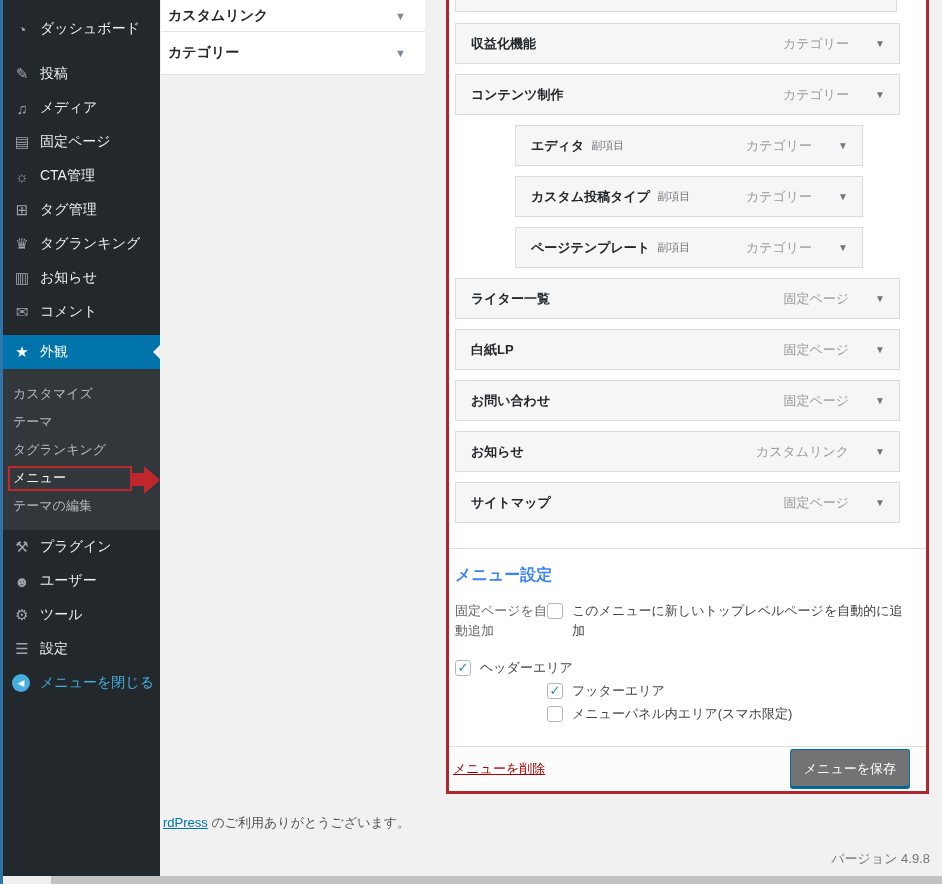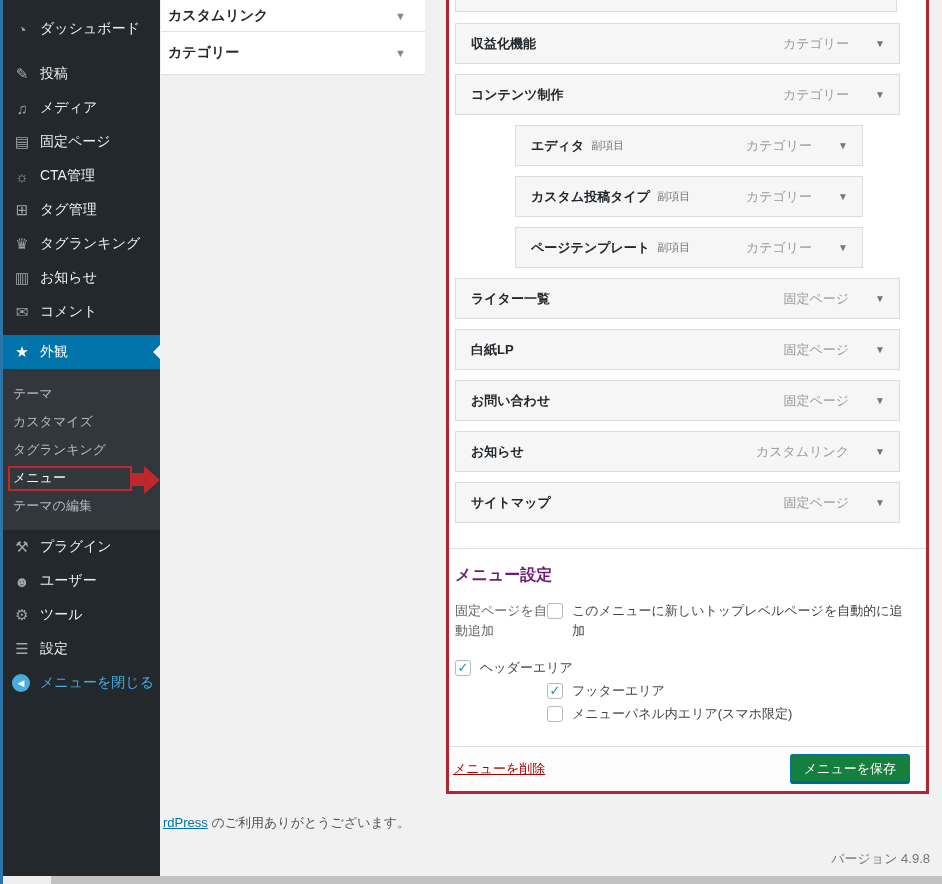--- a/index.html
+++ b/index.html
@@ -44,33 +44,33 @@
   .menu-row { width:445px; height:41px; margin:0 0 10px 6px; background:#f6f6f6; border:1px solid #dcdcde; display:flex; align-items:center; padding:0 8px 0 15px; cursor:move; }
   .menu-row.sub { width:348px; margin-left:66px; }
   .row-label { font-size:13px; font-weight:700; color:#23282d; }
   .row-sublabel { font-size:11px; color:#72777c; margin-left:7px; }
   .row-spacer { flex:1; }
   .row-type { color:#999; font-size:13px; margin-right:26px; }
   .row-arrow { color:#6c7781; font-size:10px; margin-right:6px; cursor:pointer; }
 
   
   #menu-settings { border-top:1px solid #dfdfdf; margin-top:25px; padding:9px 20px 0 6px; }
-  #menu-settings h3 { font-size:16px; font-weight:700; color:#701a75; margin:7px 0 15px; }
+  #menu-settings h3 { font-size:16px; font-weight:700; color:#3b82f6; margin:7px 0 15px; }
   .set-row { display:flex; align-items:flex-start; font-size:13px; line-height:20px; }
   .set-label { width:92px; flex:none; color:#666; }
   .checkbox { width:16px; height:16px; border:1px solid #b4b9be; background:#fff; border-radius:3px; display:inline-flex; align-items:center; justify-content:center; color:#1e8cbe; font-weight:700; font-size:13px; margin-right:9px; margin-top:2px; flex:none; cursor:pointer; }
   .set-desc { color:#444; }
   #location-rows { margin-top:17px; }
   .loc-row { display:flex; align-items:flex-start; margin-bottom:3px; font-size:13px; line-height:20px; }
   .loc-indent { width:92px; flex:none; }
 
   
   #action-bar { position:absolute; left:0; right:0; bottom:0; height:45px; background:#fcfcfc; border-top:1px solid #dfdfdf; display:flex; align-items:center; justify-content:space-between; padding:0 16px 0 4px; }
   #delete-link { color:#aa0000; text-decoration:underline; font-size:13px; cursor:pointer; }
-  #save-btn { background:#15803d; border:1px solid #0073aa; border-bottom-color:#006799; box-shadow:inset 0 -2px 0 #006799; color:#fff; font-size:13px; height:30px; line-height:28px; padding:0 13px; border-radius:3px; cursor:pointer; font-family:inherit; }
+  #save-btn { background:#737373; border:1px solid #0073aa; border-bottom-color:#006799; box-shadow:inset 0 -2px 0 #006799; color:#fff; font-size:13px; height:40px; line-height:28px; padding:0 13px; border-radius:3px; cursor:pointer; font-family:inherit; }
 
   
   #footer-thanks { position:absolute; left:163px; top:814px; font-size:13px; color:#555; z-index:1; }
   #footer-thanks .link { color:#0073aa; text-decoration:underline; cursor:pointer; }
   #footer-version { position:absolute; right:12px; top:850px; font-size:13px; color:#72777c; z-index:1; }
 
   
   #hscroll-track { position:absolute; left:3px; right:0; bottom:0; height:8px; background:#efefef; z-index:5; }
   #hscroll-thumb { position:absolute; left:51px; bottom:0; height:8px; width:891px; background:#c2c2c2; z-index:6; }
 </style>
@@ -119,22 +119,22 @@
         <span>コメント</span>
       </div>
 
       <div id="appearance-item">
         <span class="ico">★</span>
         <span>外観</span>
         <span class="notch"></span>
       </div>
 
       <div id="appearance-submenu">
+        <div class="sm-item">カスタマイズ</div>
         <div class="sm-item">テーマ</div>
-        <div class="sm-item">カスタマイズ</div>
         <div class="sm-item">タグランキング</div>
         <div class="sm-item current">メニュー</div>
         <div class="sm-item">テーマの編集</div>
       </div>
 
       <div class="sb-item">
         <span class="ico">⚒</span>
         <span>プラグイン</span>
       </div>
       <div class="sb-item">

